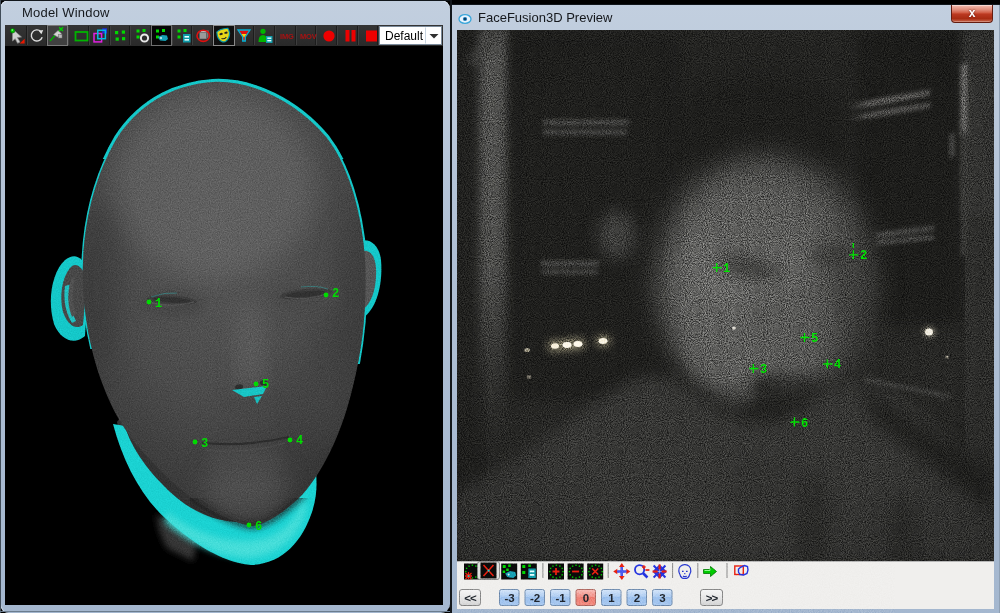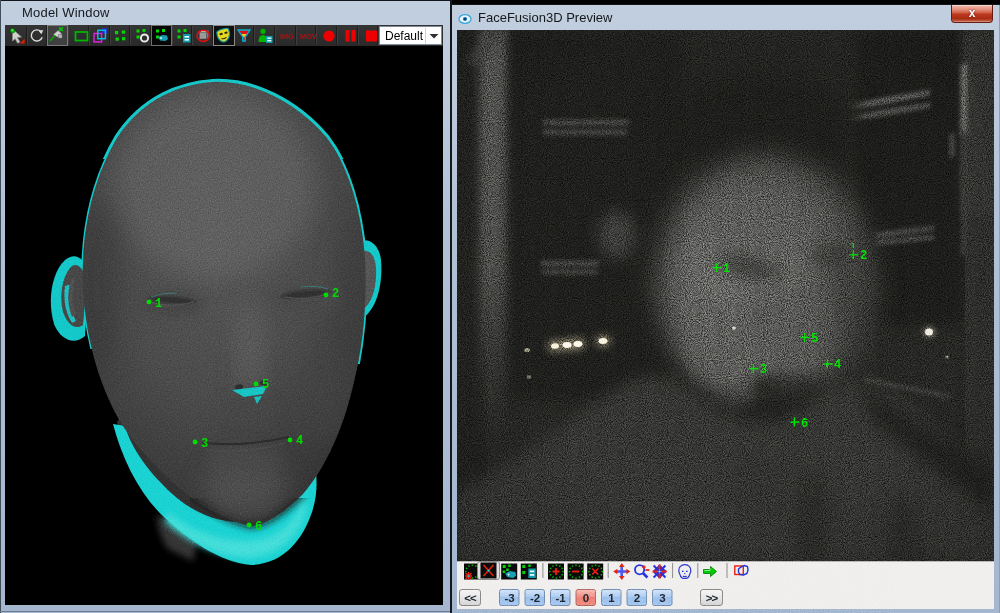--- a/index.html
+++ b/index.html
@@ -1,16 +1,16 @@
 <!DOCTYPE html>
 <html><head><meta charset="utf-8">
 <style>
 *{margin:0;padding:0;box-sizing:border-box}
 html,body{width:1000px;height:613px;overflow:hidden;background:#000;font-family:"Liberation Sans",sans-serif}
-#winL{position:absolute;left:0;top:0;width:450px;height:613px;background:linear-gradient(180deg,#c2cfdf 0%,#b0c0d5 40%,#a4b7cf 100%);box-shadow:inset 0 1px 0 #dbe4f0,inset 1px 0 0 #cdd8e6;}
+#winL{position:absolute;left:0;top:0;width:450px;height:613px;background:linear-gradient(180deg,#c2cfdf 0%,#b0c0d5 40%,#a4b7cf 100%);box-shadow:inset 0 1px 0 #dbe4f0,inset 1px 0 0 #cdd8e6;border-radius:9px;}
 #winL .topline{position:absolute;left:0;top:0;width:100%;height:1px;background:#11161b}
 #winL .leftline{position:absolute;left:0;top:0;width:1px;height:613px;background:#404c58}
 #titleL{position:absolute;left:22px;top:5px;font-size:13px;color:#15181c;letter-spacing:0.2px}
 #toolbarL{position:absolute;left:5px;top:25px;width:438px;height:27px;background:linear-gradient(180deg,#343434,#262626)}
 #viewL{position:absolute;left:5px;top:46px;width:438px;height:559px;background:#000}
 #winL .botline{position:absolute;left:0;top:611px;width:450px;height:1px;background:#6b7c8e}
 #winR{position:absolute;left:450px;top:4px;width:550px;height:613px;background:linear-gradient(180deg,#c2cfdf 0%,#b0c0d5 40%,#a4b7cf 100%);box-shadow:inset 0 1px 0 #dbe4f0,inset -1px 0 0 #8fa0b4}
 #winR .topline{position:absolute;left:0;top:0;width:100%;height:1px;background:#11161b}
 #titleR{position:absolute;left:28px;top:6px;font-size:13px;color:#15181c}
 #eyeicon{position:absolute;left:8px;top:7px;width:14px;height:12px}

